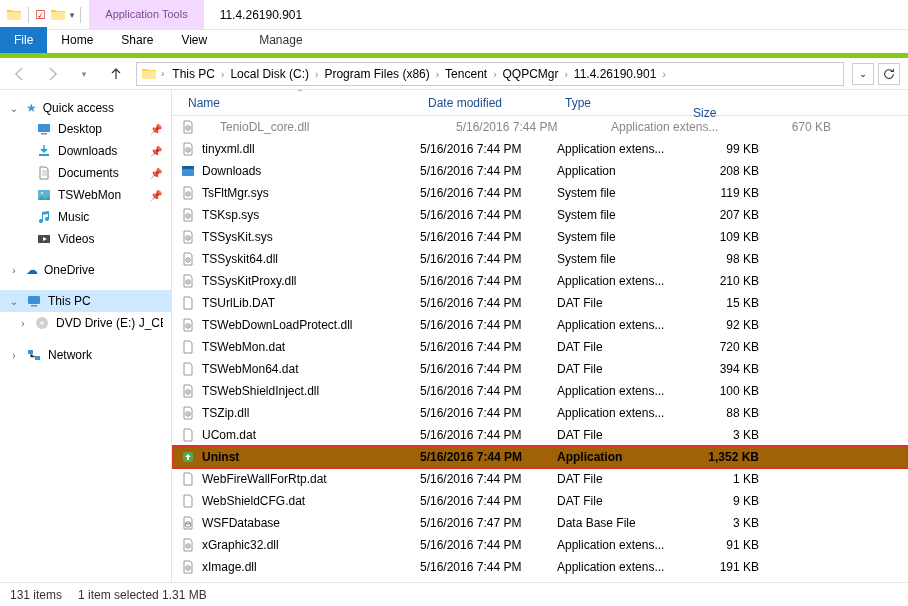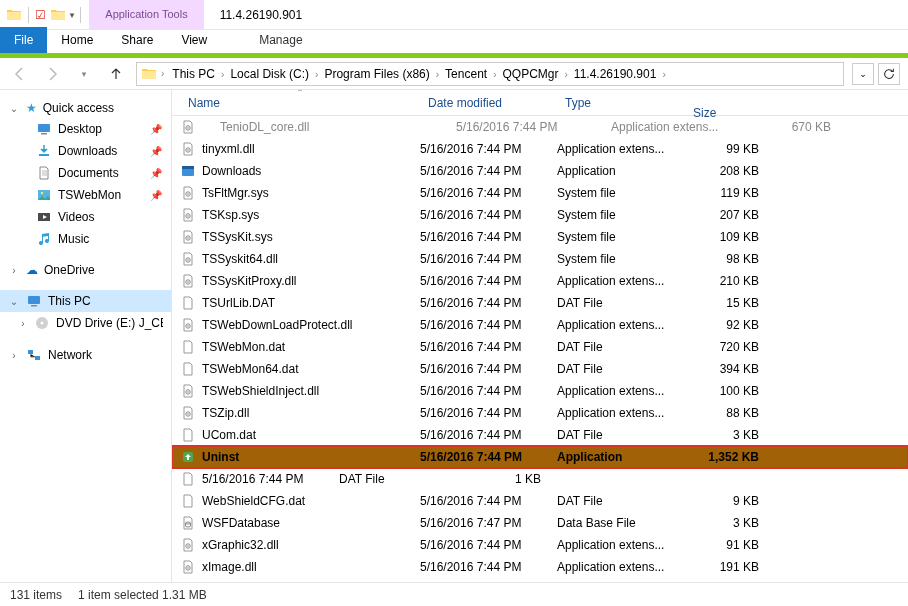--- a/index.html
+++ b/index.html
@@ -174,34 +174,34 @@
               <path fill="#3a8" d="M2 13l4-4 3 3 3-3 2 2v2H2z"></path>
             </svg>
           </span>
           <span>TSWebMon</span>
           <span class="pin">📌</span>
         </div>
         <div class="navitem">
           <span class="exp"></span>
           <span>
             <svg width="16" height="16" viewBox="0 0 16 16">
-              <rect x="2" y="4" width="12" height="8" fill="#4a4a4a"></rect>
-              <path fill="#fff" d="M7 6l4 2-4 2z"></path>
-            </svg>
-          </span>
-          <span>Videos</span>
+              <path fill="#2e9fd8" d="M6 3l7-1v8a2 2 0 1 1-1-1.7V5l-5 .7V12a2 2 0 1 1-1-1.7z"></path>
+            </svg>
+          </span>
+          <span>Music</span>
         </div>
         <div class="navitem">
           <span class="exp"></span>
           <span>
             <svg width="16" height="16" viewBox="0 0 16 16">
-              <path fill="#2e9fd8" d="M6 3l7-1v8a2 2 0 1 1-1-1.7V5l-5 .7V12a2 2 0 1 1-1-1.7z"></path>
-            </svg>
-          </span>
-          <span>Music</span>
+              <rect x="2" y="4" width="12" height="8" fill="#4a4a4a"></rect>
+              <path fill="#fff" d="M7 6l4 2-4 2z"></path>
+            </svg>
+          </span>
+          <span>Videos</span>
         </div>
       </div>
     <div class="navspacer"></div>
     <div class="navitem root">
       <span class="exp">›</span>
       <span style="color:#0f6bbd;">☁</span>
       <span>OneDrive</span>
     </div>
     <div class="navspacer"></div>
     <div class="navitem root selected">
@@ -446,20 +446,21 @@
           <span class="fdate">5/16/2016 7:44 PM</span>
           <span class="ftype">Application</span>
           <span class="fsize">1,352 KB</span>
         </div>
         <div class="filerow">
           <span class="ico">
             <svg width="16" height="16" viewBox="0 0 16 16">
               <path fill="#fff" stroke="#999" d="M4 2h6l2 2v10H4z"></path>
             </svg>
           </span>
+          <span class="fname">WebFireWallForRtp.dat</span>
           <span class="fdate">5/16/2016 7:44 PM</span>
           <span class="ftype">DAT File</span>
           <span class="fsize">1 KB</span>
         </div>
         <div class="filerow">
           <span class="ico">
             <svg width="16" height="16" viewBox="0 0 16 16">
               <path fill="#fff" stroke="#999" d="M4 2h6l2 2v10H4z"></path>
             </svg>
           </span>

